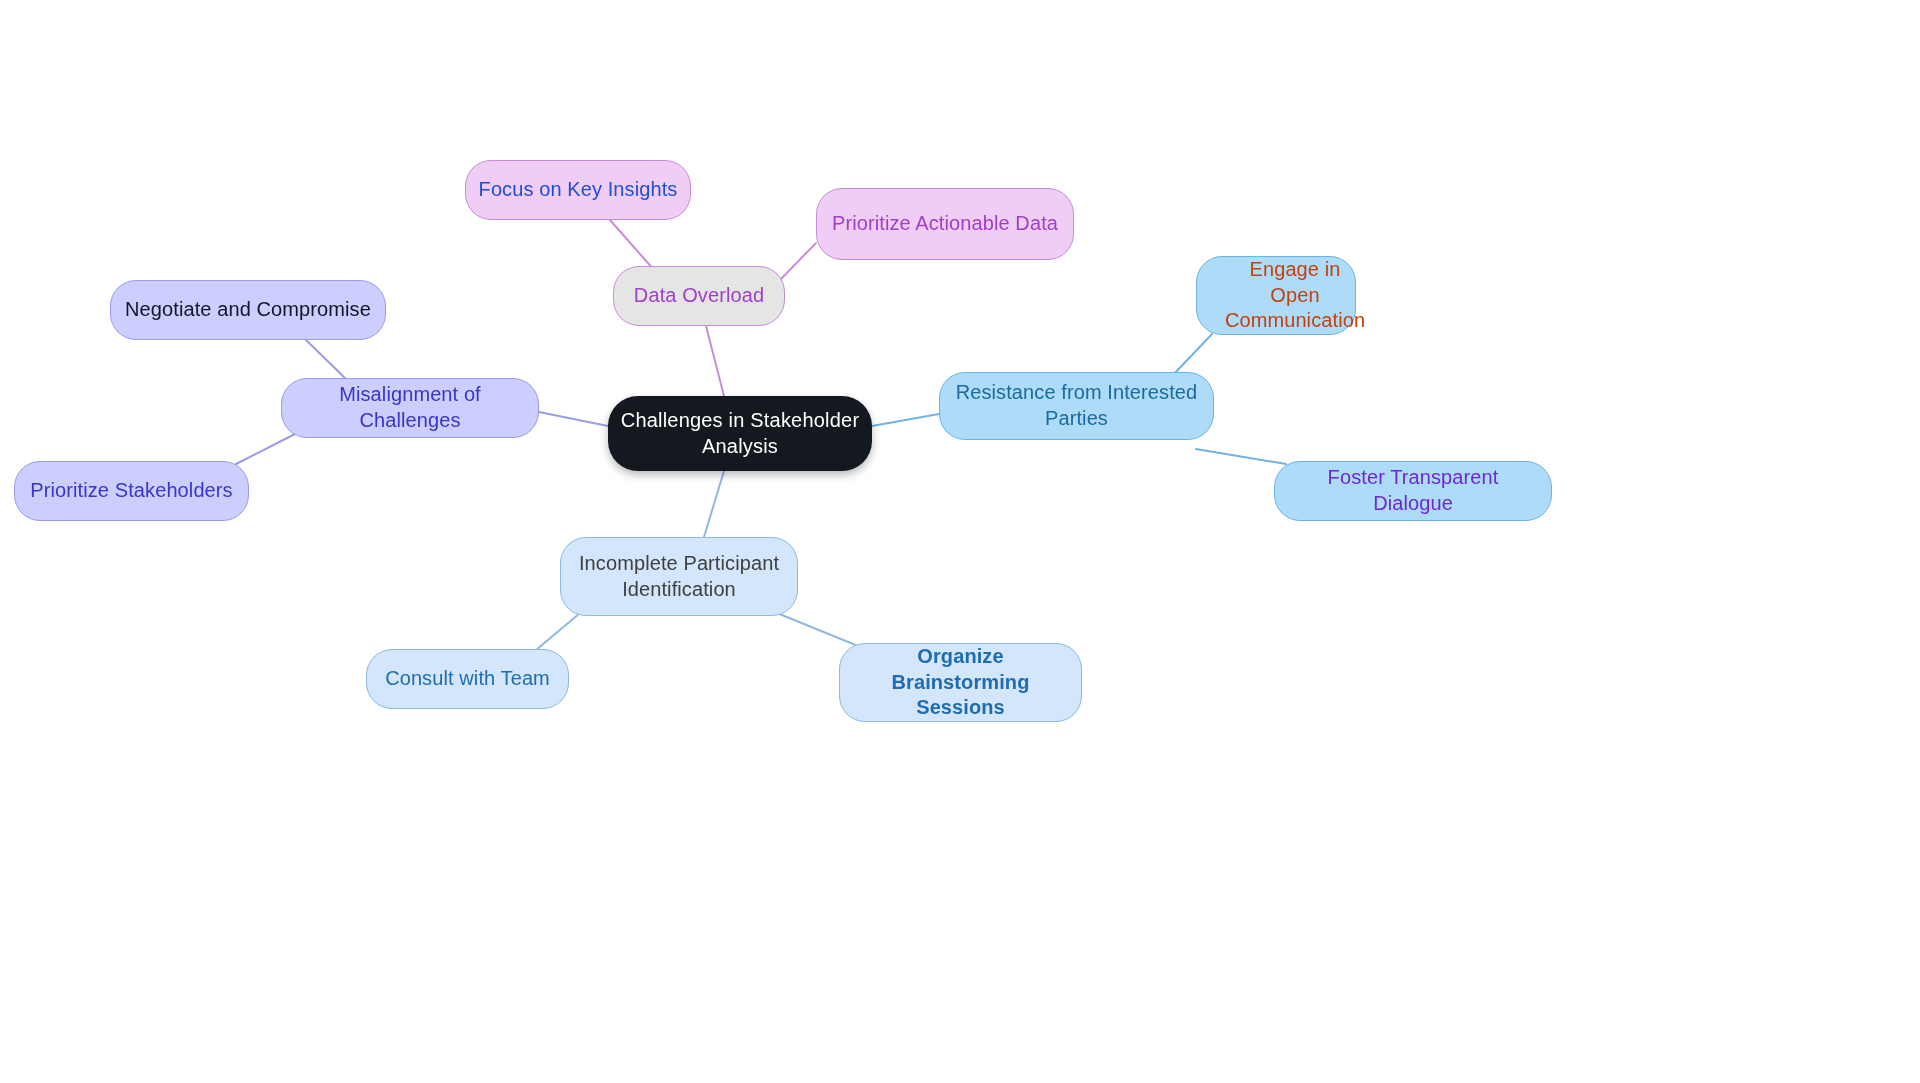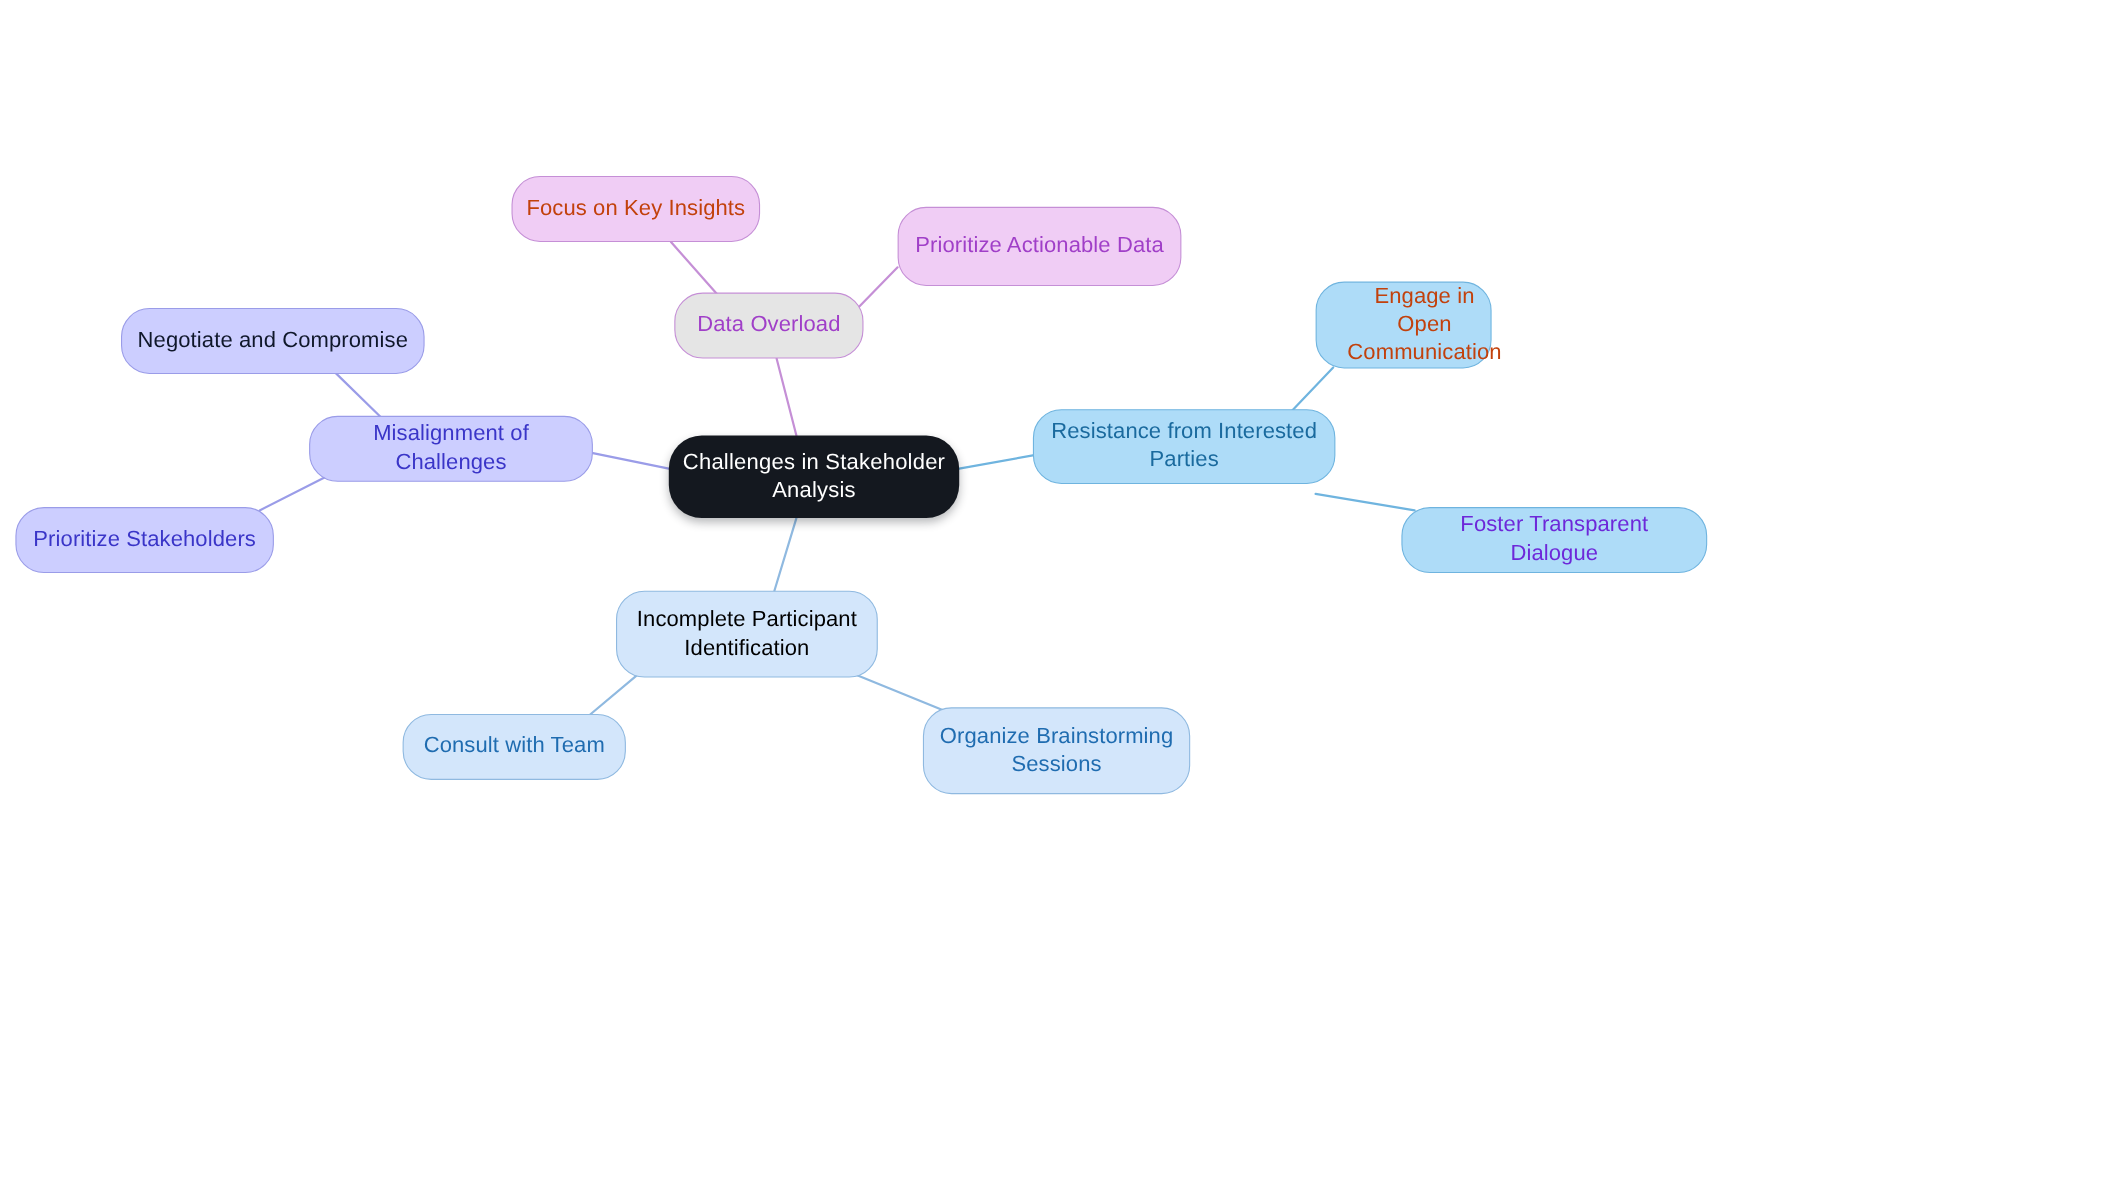--- a/index.html
+++ b/index.html
@@ -63,29 +63,29 @@
       <line x1="1173" y1="375" x2="1212" y2="334" stroke="#6fb4df" stroke-width="2" stroke-linecap="round"></line>
       <line x1="1196" y1="449" x2="1286" y2="464" stroke="#6fb4df" stroke-width="2" stroke-linecap="round"></line>
       <line x1="724" y1="471" x2="704" y2="537" stroke="#8fb9e0" stroke-width="2" stroke-linecap="round"></line>
       <line x1="580" y1="613" x2="536" y2="650" stroke="#8fb9e0" stroke-width="2" stroke-linecap="round"></line>
       <line x1="777" y1="613" x2="858" y2="646" stroke="#8fb9e0" stroke-width="2" stroke-linecap="round"></line>
     </svg>
   <div id="node-layer">
       <div class="node root" style="left: 608px; top: 396px; width: 264px; height: 75px; background: rgb(20, 24, 31); border-color: rgb(20, 24, 31); color: rgb(255, 255, 255); font-size: 20px;">Challenges in Stakeholder
 Analysis</div>
       <div class="node" style="left: 613px; top: 266px; width: 172px; height: 60px; background: #e5e5e5; border-color: rgb(197, 143, 214); color: rgb(160, 63, 200); font-size: 20px;">Data Overload</div>
-      <div class="node" style="left: 465px; top: 160px; width: 226px; height: 60px; background: rgb(240, 205, 245); border-color: rgb(197, 143, 214); color: #c2410c; font-size: 20px;">Focus on Key Insights</div>
+      <div class="node" style="left: 465px; top: 160px; width: 226px; height: 60px; background: rgb(240, 205, 245); border-color: rgb(197, 143, 214); color: #1d4ed8; font-size: 20px;">Focus on Key Insights</div>
       <div class="node" style="left: 816px; top: 188px; width: 258px; height: 72px; background: rgb(240, 205, 245); border-color: rgb(197, 143, 214); color: rgb(160, 63, 200); font-size: 20px;">Prioritize Actionable Data</div>
       <div class="node" style="left: 281px; top: 378px; width: 258px; height: 60px; background: rgb(204, 206, 255); border-color: rgb(154, 156, 232); color: rgb(58, 53, 200); font-size: 20px;">Misalignment of Challenges</div>
       <div class="node" style="left: 110px; top: 280px; width: 276px; height: 60px; background: rgb(204, 206, 255); border-color: rgb(154, 156, 232); color: #0f172a; font-size: 20px;">Negotiate and Compromise</div>
       <div class="node" style="left: 14px; top: 461px; width: 235px; height: 60px; background: rgb(204, 206, 255); border-color: rgb(154, 156, 232); color: rgb(58, 53, 200); font-size: 20px;">Prioritize Stakeholders</div>
       <div class="node" style="left: 939px; top: 372px; width: 275px; height: 68px; background: rgb(174, 220, 248); border-color: rgb(111, 180, 223); color: rgb(26, 106, 158); font-size: 20px;">Resistance from Interested
 Parties</div>
       <div class="node" style="left: 1196px; top: 256px; width: 160px; height: 79px; background: rgb(174, 220, 248); border-color: rgb(111, 180, 223); color: #c2410c; font-size: 20px; padding-left: 48px;">Engage in Open
 Communication</div>
       <div class="node" style="left: 1274px; top: 461px; width: 278px; height: 60px; background: rgb(174, 220, 248); border-color: rgb(111, 180, 223); color: #6d28d9; font-size: 20px;">Foster Transparent Dialogue</div>
-      <div class="node" style="left: 560px; top: 537px; width: 238px; height: 79px; background: rgb(211, 230, 251); border-color: rgb(143, 185, 224); color: #000000; font-size: 20px;">Incomplete Participant
+      <div class="node" style="left: 560px; top: 537px; width: 238px; height: 79px; background: rgb(211, 230, 251); border-color: rgb(143, 185, 224); color: #404040; font-size: 20px;">Incomplete Participant
 Identification</div>
       <div class="node" style="left: 366px; top: 649px; width: 203px; height: 60px; background: rgb(211, 230, 251); border-color: rgb(143, 185, 224); color: rgb(31, 108, 176); font-size: 20px;">Consult with Team</div>
-      <div class="node" style="left: 839px; top: 643px; width: 243px; height: 79px; background: rgb(211, 230, 251); border-color: rgb(143, 185, 224); color: rgb(31, 108, 176); font-size: 20px;">Organize Brainstorming
+      <div class="node" style="left: 839px; top: 643px; width: 243px; height: 79px; background: rgb(211, 230, 251); border-color: rgb(143, 185, 224); color: rgb(31, 108, 176); font-size: 20px; font-weight: bold;">Organize Brainstorming
 Sessions</div>
     </div>
 </div>
 
 </body></html>

